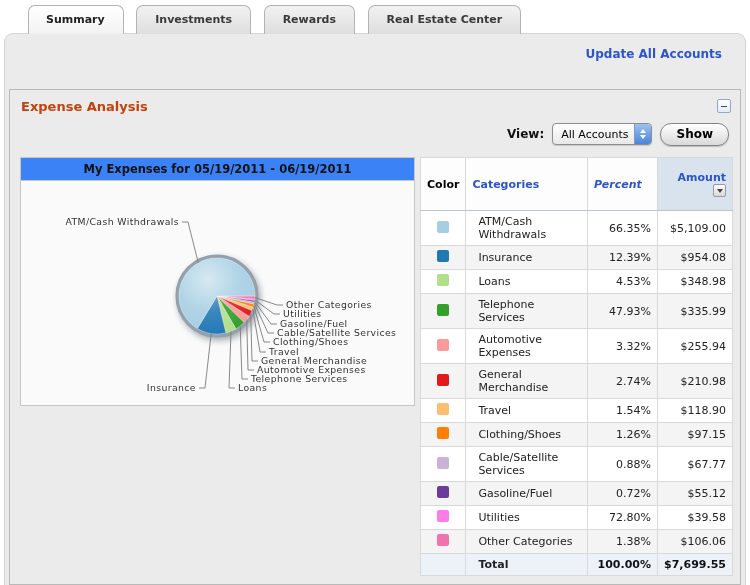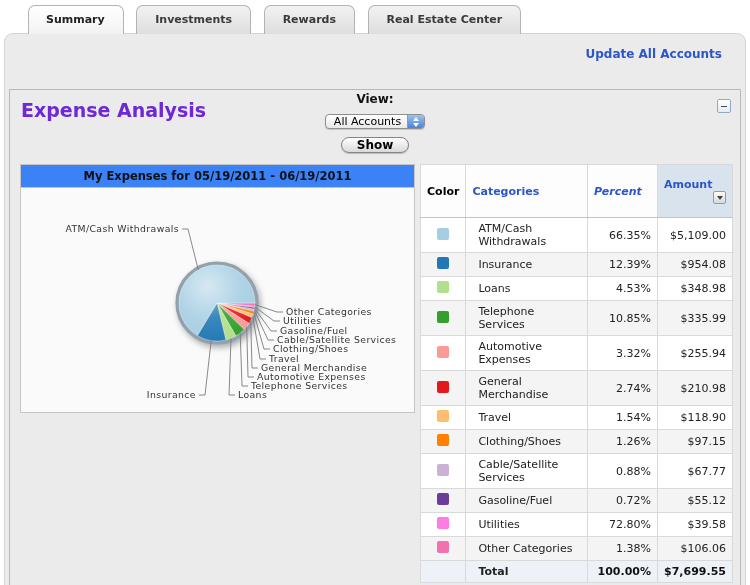--- a/index.html
+++ b/index.html
@@ -15,27 +15,27 @@
 
   
   .panel { position:absolute; left:4px; right:4px; top:33px; bottom:0;
     background:#ebebeb; border:1px solid #d4d4d4; border-bottom:none; border-radius:9px 9px 0 0; z-index:2; }
   .update-row { text-align:right; padding:13px 23px 6px;margin-left:48px; }
   .blue-link { color:#2b55c8; font-weight:bold; font-size:12px; text-decoration:none; cursor:pointer; }
 
   
   .section { margin:22px 4px 0 4px; border:1px solid #b9b9b9; background:#ebebeb; padding:7px 7px 8px; position:relative; }
   .section-head { display:flex; justify-content:space-between; align-items:flex-start; padding:2px 2px 0 4px; }
-  .section-title { color:#6d28d9; font-weight:bold; font-size:19px; }
+  .section-title { color:#c2410c; font-weight:bold; font-size:13px; }
   .collapse-btn { width:14px; height:14px; border:1px solid #8fa9c6; background:linear-gradient(#fdfdfd,#e4ecf4);
     border-radius:2px; cursor:pointer; display:flex; align-items:center; justify-content:center; }
   .collapse-btn .dash { width:6px; height:1px; background:#4a4a4a; }
 
   
-  .controls { display:flex; justify-content:flex-end; align-items:center; gap:8px; margin:8px 4px 11px; height:24px;flex-direction:column; }
+  .controls { display:flex; justify-content:flex-end; align-items:center; gap:8px; margin:8px 4px 11px; height:24px; }
   .view-label { font-weight:bold; font-size:12px; color:#111; }
   .mac-select { display:flex; align-items:center; height:22px; border:1px solid #8e8e8e; border-radius:4px;
     background:linear-gradient(#ffffff,#e8e8e8); cursor:pointer; padding-left:8px; min-width:96px;
     box-shadow:0 1px 1px rgba(0,0,0,0.15); }
   .mac-select .val { flex:1; font-size:11px; color:#000; padding-right:6px; white-space:nowrap; }
   .stepper { width:17px; align-self:stretch; border-left:1px solid #7d9cc9; border-radius:0 3px 3px 0;
     background:linear-gradient(#9dc2f0,#4a84d8); display:flex; flex-direction:column; align-items:center; justify-content:center; gap:2px; }
   .stepper .up { width:0; height:0; border-left:3.5px solid transparent; border-right:3.5px solid transparent; border-bottom:4px solid #fff; }
   .stepper .down { width:0; height:0; border-left:3.5px solid transparent; border-right:3.5px solid transparent; border-top:4px solid #fff; }
   .show-btn { height:23px; padding:0 15px; border:1px solid #848484; border-radius:11px;
@@ -50,21 +50,21 @@
   .chart-body { position:relative; height:224px; }
   .chart-body svg { display:block; }
 
   
   .etable { width:322px; border-collapse:collapse; background:#fff; border:1px solid #aeb6bd; }
   .etable th, .etable td { border:1px solid #d9d9d9; padding:4px 6px; font-size:11px; vertical-align:middle; }
   .etable thead th { background:#fdfdfd; border-bottom:1px solid #bcc4cc; font-weight:bold; text-align:left; padding:13px 6px; }
   .etable thead th.h-color { color:#000; width:42px; }
   .etable thead th.h-cat { color:#2b55c8; width:133px; cursor:pointer; }
   .etable thead th.h-pct { color:#2b55c8; width:72px; cursor:pointer;font-style:italic; }
-  .etable thead th.h-amt { color:#2b55c8; width:75px; background:#d8e3ee; cursor:pointer; }
+  .etable thead th.h-amt { color:#2b55c8; width:75px; background:#d8e3ee; cursor:pointer;text-align:right; }
   .etable tbody tr.alt td { background:#f4f4f4; }
   .etable td.c-color { text-align:center; }
   .etable td.c-cat { padding-left:12px; color:#222; }
   .etable td.c-pct, .etable td.c-amt { text-align:right; white-space:nowrap; }
   .swatch { display:inline-block; width:12px; height:12px; border-radius:2px; }
   .etable tfoot td { background:#edf2f8; border-top:1px solid #bcc4cc; font-weight:bold; color:#111; }
   .sort-btn { float:right; width:13px; height:13px; margin-left:4px; border:1px solid #9a9a9a; border-radius:2px;
     background:linear-gradient(#fdfdfd,#d8d8d8); display:inline-flex; align-items:center; justify-content:center; cursor:pointer; }
   .sort-btn .tri { width:0; height:0; border-left:3px solid transparent; border-right:3px solid transparent; border-top:4px solid #444; }
 
@@ -195,21 +195,21 @@
             </tr>
             <tr>
               <td class="c-color"><span class="swatch" style="background:#B2DF8A"></span></td>
               <td class="c-cat">Loans</td>
               <td class="c-pct">4.53%</td>
               <td class="c-amt">$348.98</td>
             </tr>
             <tr class="alt">
               <td class="c-color"><span class="swatch" style="background:#33A02C"></span></td>
               <td class="c-cat">Telephone Services</td>
-              <td class="c-pct">10.85%</td>
+              <td class="c-pct">47.93%</td>
               <td class="c-amt">$335.99</td>
             </tr>
             <tr>
               <td class="c-color"><span class="swatch" style="background:#FB9A99"></span></td>
               <td class="c-cat">Automotive Expenses</td>
               <td class="c-pct">3.32%</td>
               <td class="c-amt">$255.94</td>
             </tr>
             <tr class="alt">
               <td class="c-color"><span class="swatch" style="background:#E31A1C"></span></td>

